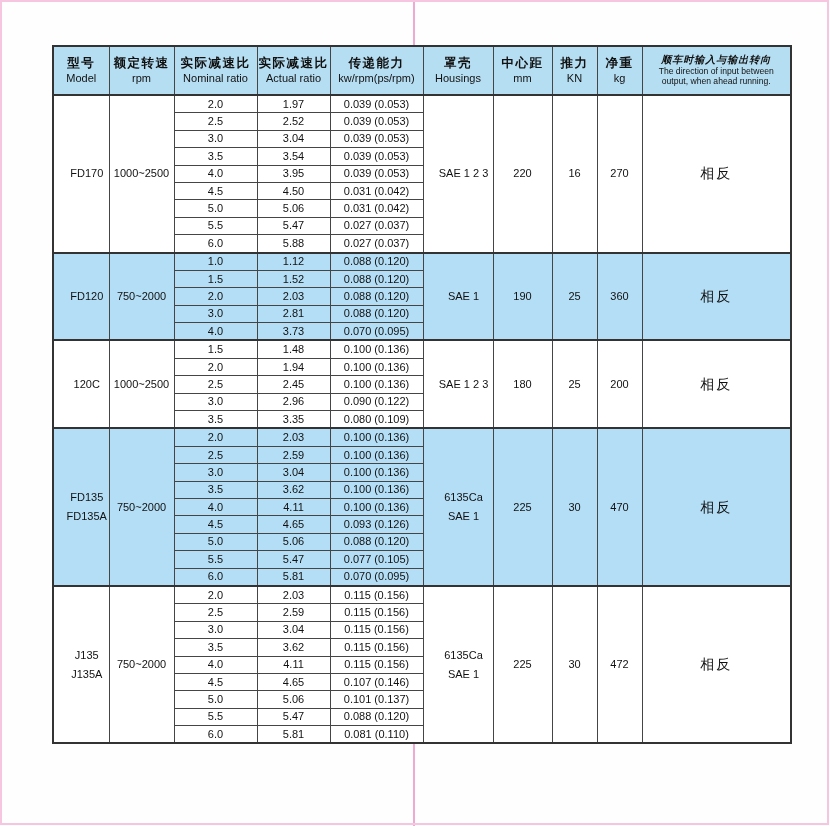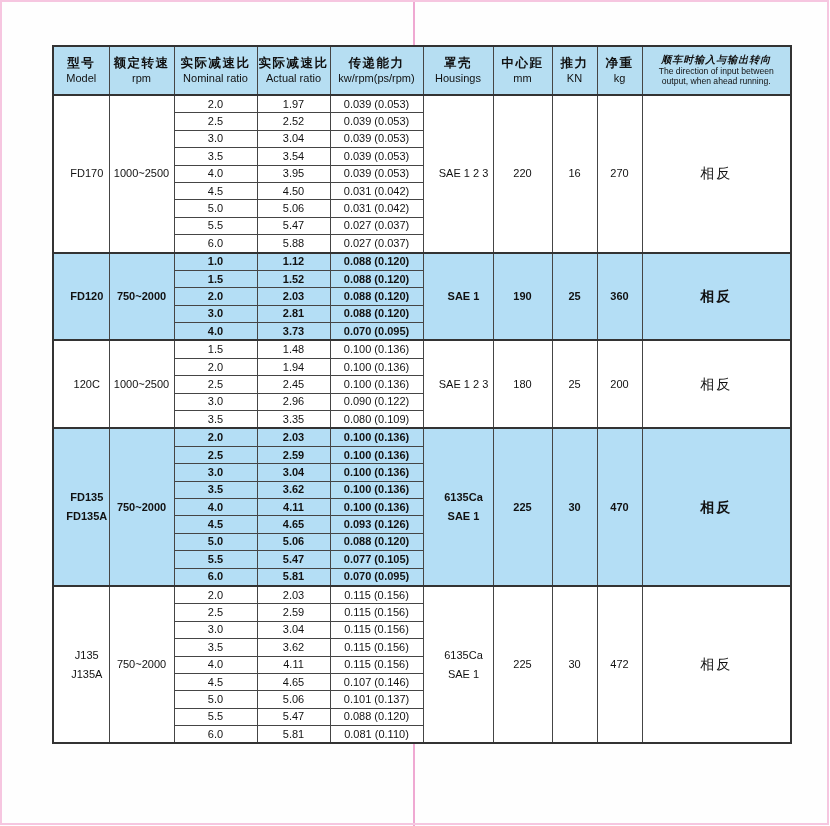--- a/index.html
+++ b/index.html
@@ -46,21 +46,21 @@
   }
   .th-zh{font-family:"Liberation Serif",serif;font-weight:bold;font-size:12.5px;letter-spacing:1.5px;line-height:1.25;}
   .th-en{font-size:11px;line-height:1.15;margin-top:1px;}
   th.dir-th .th-zh{font-size:10px;letter-spacing:1px;font-style:italic;}
   th.dir-th .th-en{font-size:8.6px;white-space:pre-line;}
   tbody td{
     border:1px solid var(--line-mid);background:#fff;color:#111;
     text-align:center;vertical-align:middle;
     font-size:11px;height:16.4px;line-height:13px;padding:0 1px;
   }
-  tbody tr.hl td{background:var(--hl-blue);font-weight:bold;}
+  tbody tr.hl td{background:var(--hl-blue);}
   tbody tr.section-start td{border-top:2px solid var(--line-dark);}
   td.multiline{white-space:pre-line;line-height:1.7;padding-left:12px;}
   td.zh-text{font-family:"Liberation Serif",serif;font-size:14px;letter-spacing:2px;}
 </style>
 </head>
 <body>
 
 <div class="page">
   <div class="fold-line"></div>
   <div class="page-border"></div>

